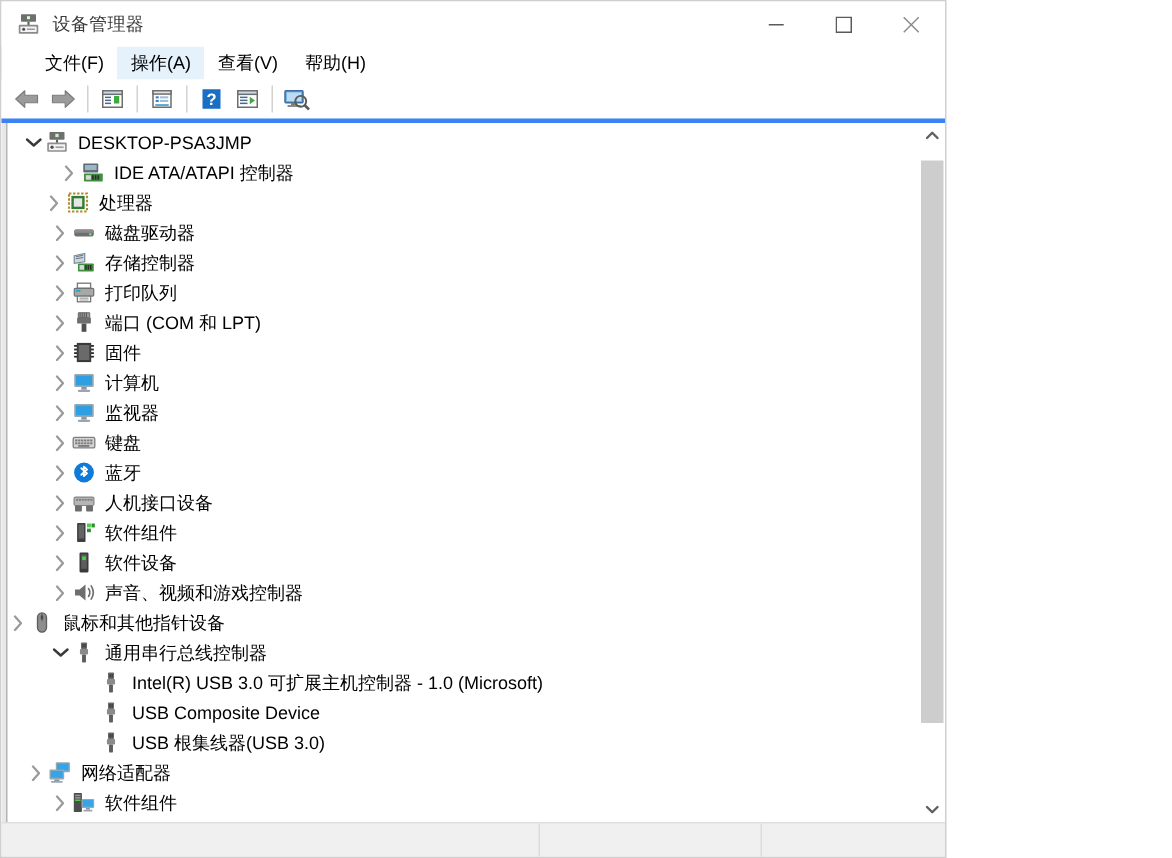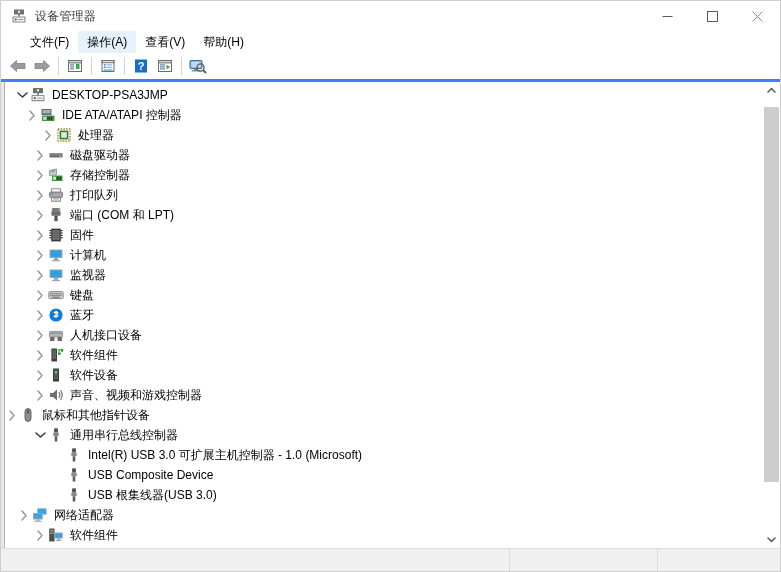--- a/index.html
+++ b/index.html
@@ -12,21 +12,21 @@
     height: 572px;
     overflow: hidden;
     font-family: "Liberation Sans", "DejaVu Sans", sans-serif;
     font-size: 12px;
     color: #000000;
     -webkit-font-smoothing: antialiased;
   }
 
   .window {
     position: relative;
-    width: 781px;
+    width: 631px;
     height: 572px;
     box-sizing: border-box;
     border: 1px solid #cfcfcf;
     background: #ffffff;
     display: flex;
     flex-direction: column;
   }
 
   
   .titlebar {
@@ -345,38 +345,38 @@
               <rect x="3" y="1" width="10" height="5.2" rx="0.5" fill="#6f6f6f"></rect>
               <rect x="6.9" y="2.2" width="2.2" height="2.2" fill="#c8f5c8"></rect>
               <rect x="7.3" y="6.2" width="1.4" height="2" fill="#5d5d5d"></rect>
               <rect x="1.5" y="8" width="13" height="6.2" rx="0.7" fill="#8f8f8f"></rect>
               <rect x="2.6" y="9.1" width="10.8" height="4" rx="0.4" fill="#f4f4f4"></rect>
               <circle cx="4.7" cy="11.1" r="1.1" fill="#4a4a4a"></circle>
               <rect x="7" y="10.6" width="5.4" height="1.1" fill="#a0a0a0"></rect>
             </svg></span>
           <span class="lbl">DESKTOP-PSA3JMP</span>
         </div>
-        <div class="row" style="padding-left:20px">
+        <div class="row" style="padding-left:34px">
           <span class="expander">
             <svg class="chev" width="8" height="11" viewBox="0 0 8 11">
               <path d="M2 1 L6 5.5 L2 10" fill="none" stroke="#9a9a9a" stroke-width="1.5" stroke-linecap="round" stroke-linejoin="round"></path>
             </svg>
           </span>
           <span class="ico"><svg width="16" height="16" viewBox="0 0 16 16">
               <rect x="1.5" y="2" width="10" height="6" rx="0.6" fill="#5b6b78"></rect>
               <rect x="2.6" y="3" width="7.8" height="3.4" fill="#9fb4c4"></rect>
               <rect x="2" y="8.6" width="12.5" height="5.4" rx="0.5" fill="#3f8f3f"></rect>
               <rect x="3.2" y="9.8" width="3.4" height="3" fill="#d8d8d8"></rect>
               <rect x="7.4" y="9.8" width="1.1" height="3" fill="#2c2c2c"></rect>
               <rect x="9.2" y="9.8" width="1.1" height="3" fill="#2c2c2c"></rect>
               <rect x="11" y="9.8" width="1.1" height="3" fill="#2c2c2c"></rect>
             </svg></span>
           <span class="lbl">IDE ATA/ATAPI 控制器</span>
         </div>
-        <div class="row" style="padding-left:36px">
+        <div class="row" style="padding-left:24px">
           <span class="expander">
             <svg class="chev" width="8" height="11" viewBox="0 0 8 11">
               <path d="M2 1 L6 5.5 L2 10" fill="none" stroke="#9a9a9a" stroke-width="1.5" stroke-linecap="round" stroke-linejoin="round"></path>
             </svg>
           </span>
           <span class="ico"><svg width="16" height="16" viewBox="0 0 16 16">
               <rect x="2" y="2" width="12" height="12" fill="none" stroke="#b08c2c" stroke-width="1.4" stroke-dasharray="1.6 1.1"></rect>
               <rect x="3.6" y="3.6" width="8.8" height="8.8" fill="#2e7d32"></rect>
               <rect x="5.2" y="5.2" width="5.6" height="5.6" fill="#e6e6e6"></rect>
             </svg></span>

